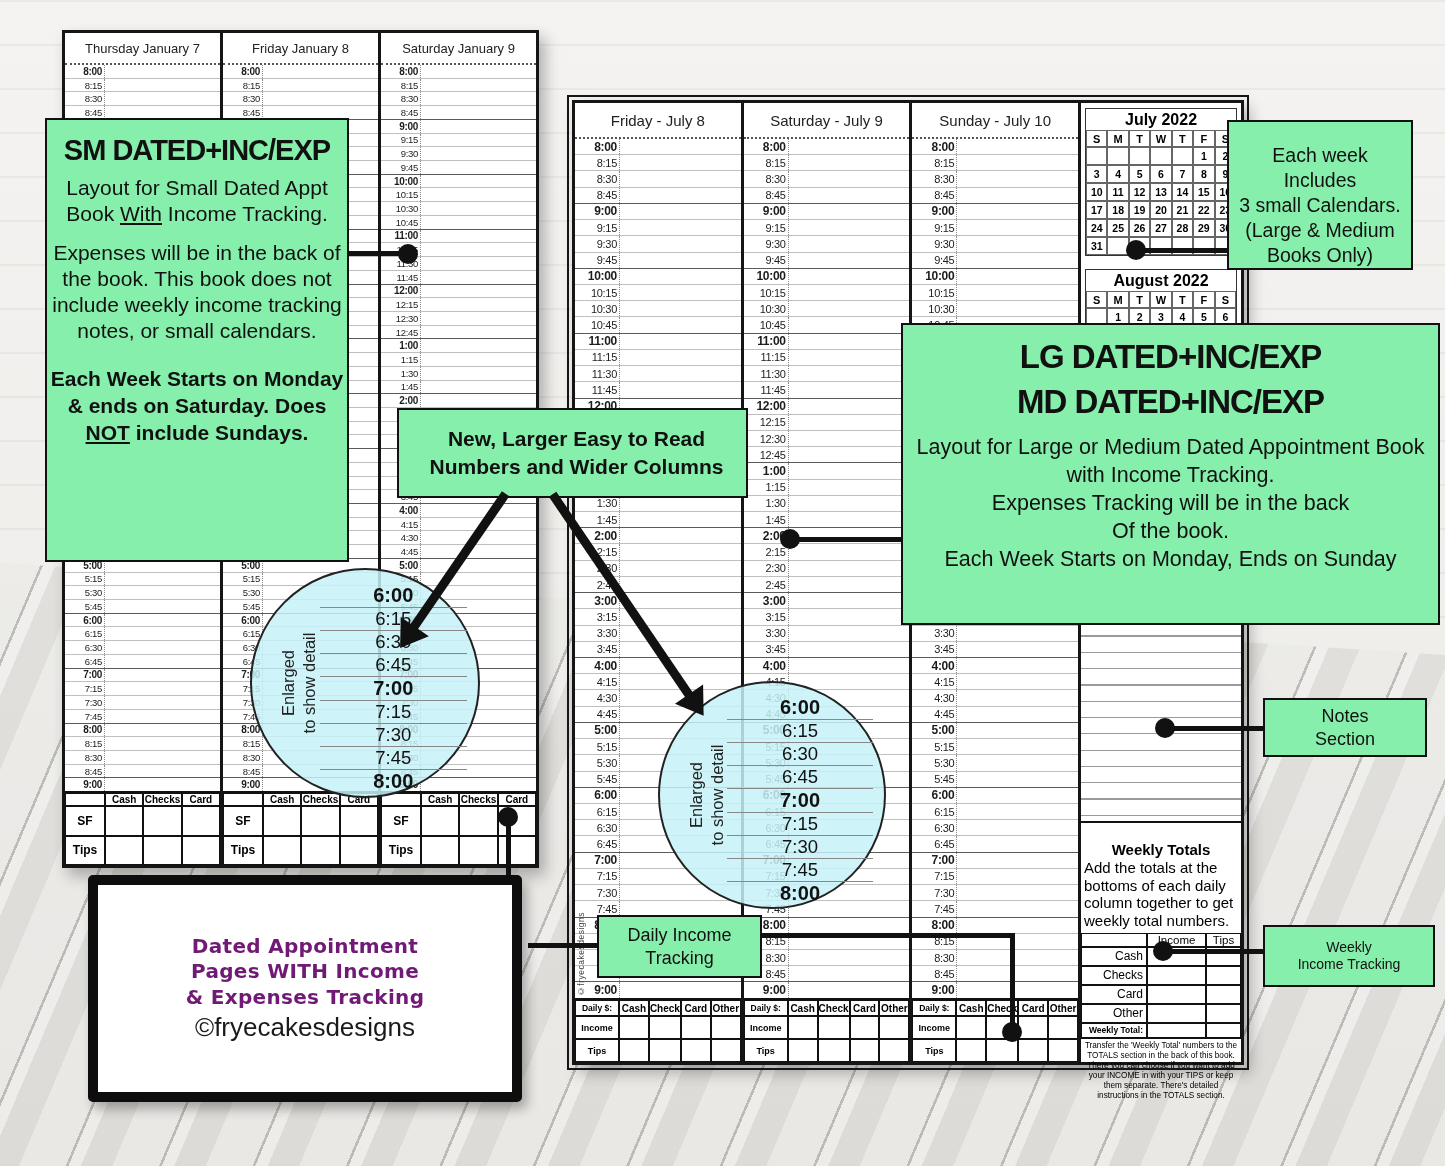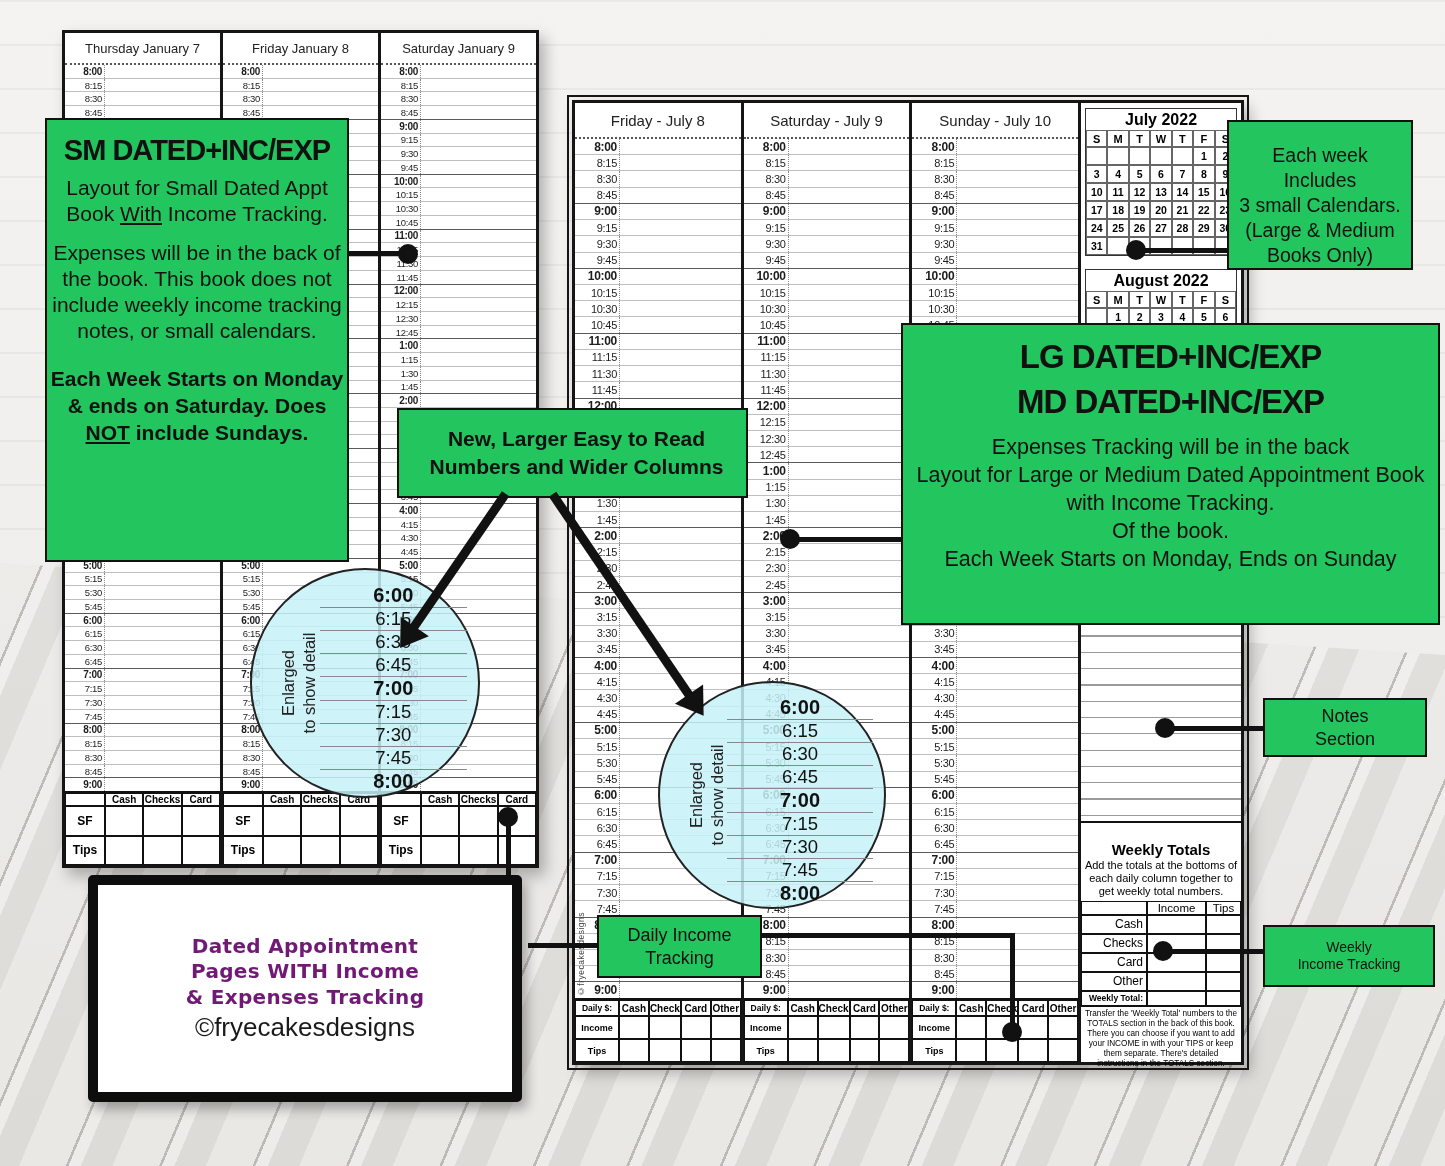--- a/index.html
+++ b/index.html
@@ -60,34 +60,34 @@
   .cal{margin:5px 4px 0 4px;border:1.5px solid #333;}
   .cal-title{height:21px;display:flex;align-items:center;justify-content:center;font-weight:700;font-size:16px;}
   .cal-grid{display:grid;grid-template-columns:repeat(7,1fr);}
   .cal-cell{height:16px;display:flex;align-items:center;justify-content:center;font-size:10.5px;font-weight:700;border:0.5px solid #666;}
   .dow .cal-cell{height:15px;font-size:11px;}
   .cal-aug{margin-top:13px;}
   .notes-area{height:503px;margin-top:0;
     background:repeating-linear-gradient(to bottom,transparent 0 15.1px,#9a9a9a 15.1px 16.3px);}
   .weekly{height:239px;border-top:2px solid #111;display:flex;flex-direction:column;}
   .wt-title{font-weight:700;font-size:15px;text-align:center;padding-top:18px;}
-  .wt-sub{font-size:11px;text-align:center;line-height:1.18;padding:1px 3px 3px 3px;}
+  .wt-sub{font-size:15px;text-align:left;line-height:1.18;padding:1px 3px 3px 3px;}
   .wt-hrow,.wt-row{display:flex;}
   .wt-hrow{height:17px;}
   .wt-row{height:19px;}
   .wt-rowwrap > .wt-row:last-child{height:15px;}
   .wt-label{width:61px;display:flex;align-items:center;justify-content:flex-end;padding-right:3px;font-size:12px;border:1px solid #111;}
   .wt-rowwrap > .wt-row:last-child .wt-label{font-size:8.5px;font-weight:700;}
   .wt-h{width:57px;display:flex;align-items:center;justify-content:center;font-size:11.5px;border:1px solid #111;}
   .wt-cell{width:57px;border:1px solid #111;}
   .wt-cell:last-child,.wt-h:last-child{width:43px;flex:1;}
   .wt-foot{flex:1;border-top:1.5px solid #111;font-size:8.2px;line-height:1.22;text-align:center;padding:2px 3px;}
 
   
-  .callout{position:absolute;background:#22c55e;border:2px solid #111;z-index:7;color:#111;text-align:center;}
+  .callout{position:absolute;background:#86efac;border:2px solid #111;z-index:7;color:#111;text-align:center;}
   .co-sm{left:45px;top:118px;width:296px;height:440px;padding:0 2px;}
   .co-sm .co-title{font-weight:800;font-size:29px;letter-spacing:-1px;margin:14px 0 8px 0;}
   .co-sm p{font-size:21px;line-height:1.25;margin:0 0 12px 0;}
   .co-sm .p3{font-weight:700;font-size:21px;line-height:1.3;margin-top:20px;}
   .u{text-decoration:underline;}
   .co-lg{left:901px;top:323px;width:535px;height:298px;}
   .co-lg .co-title{font-weight:800;font-size:33px;letter-spacing:-1px;line-height:1.35;margin-top:10px;}
   .co-lg .co-body{font-size:21.5px;line-height:1.3;margin-top:10px;}
   .co-week{left:1227px;top:120px;width:182px;height:146px;display:flex;flex-direction:column;justify-content:flex-end;font-size:19.5px;line-height:1.28;}
   .co-new{left:397px;top:408px;width:339px;height:86px;display:flex;flex-direction:column;justify-content:center;font-weight:700;font-size:21px;line-height:1.35;padding-left:8px;}
@@ -1700,22 +1700,22 @@
     <p>Expenses will be in the back of the book.  This book does not include weekly income tracking notes, or small calendars.</p>
     <p class="p3"><span>Each Week Starts on Monday &amp; ends on Saturday. Does </span><span class="u">NOT</span><span> include Sundays.</span></p>
   </div>
 
   <div class="callout co-lg">
     <div class="co-title">
       <div>LG DATED+INC/EXP</div>
       <div>MD DATED+INC/EXP</div>
     </div>
     <div class="co-body">
+      <div>Layout for Large or Medium Dated Appointment Book with Income Tracking.</div>
       <div>Expenses Tracking will be in the back</div>
-      <div>Layout for Large or Medium Dated Appointment Book with Income Tracking.</div>
       <div>Of the book.</div>
       <div>Each Week Starts on Monday, Ends on Sunday</div>
     </div>
   </div>
 
   <div class="callout co-week">
     <div>Each week</div>
     <div>Includes</div>
     <div>3 small Calendars.</div>
     <div>(Large &amp; Medium</div>

